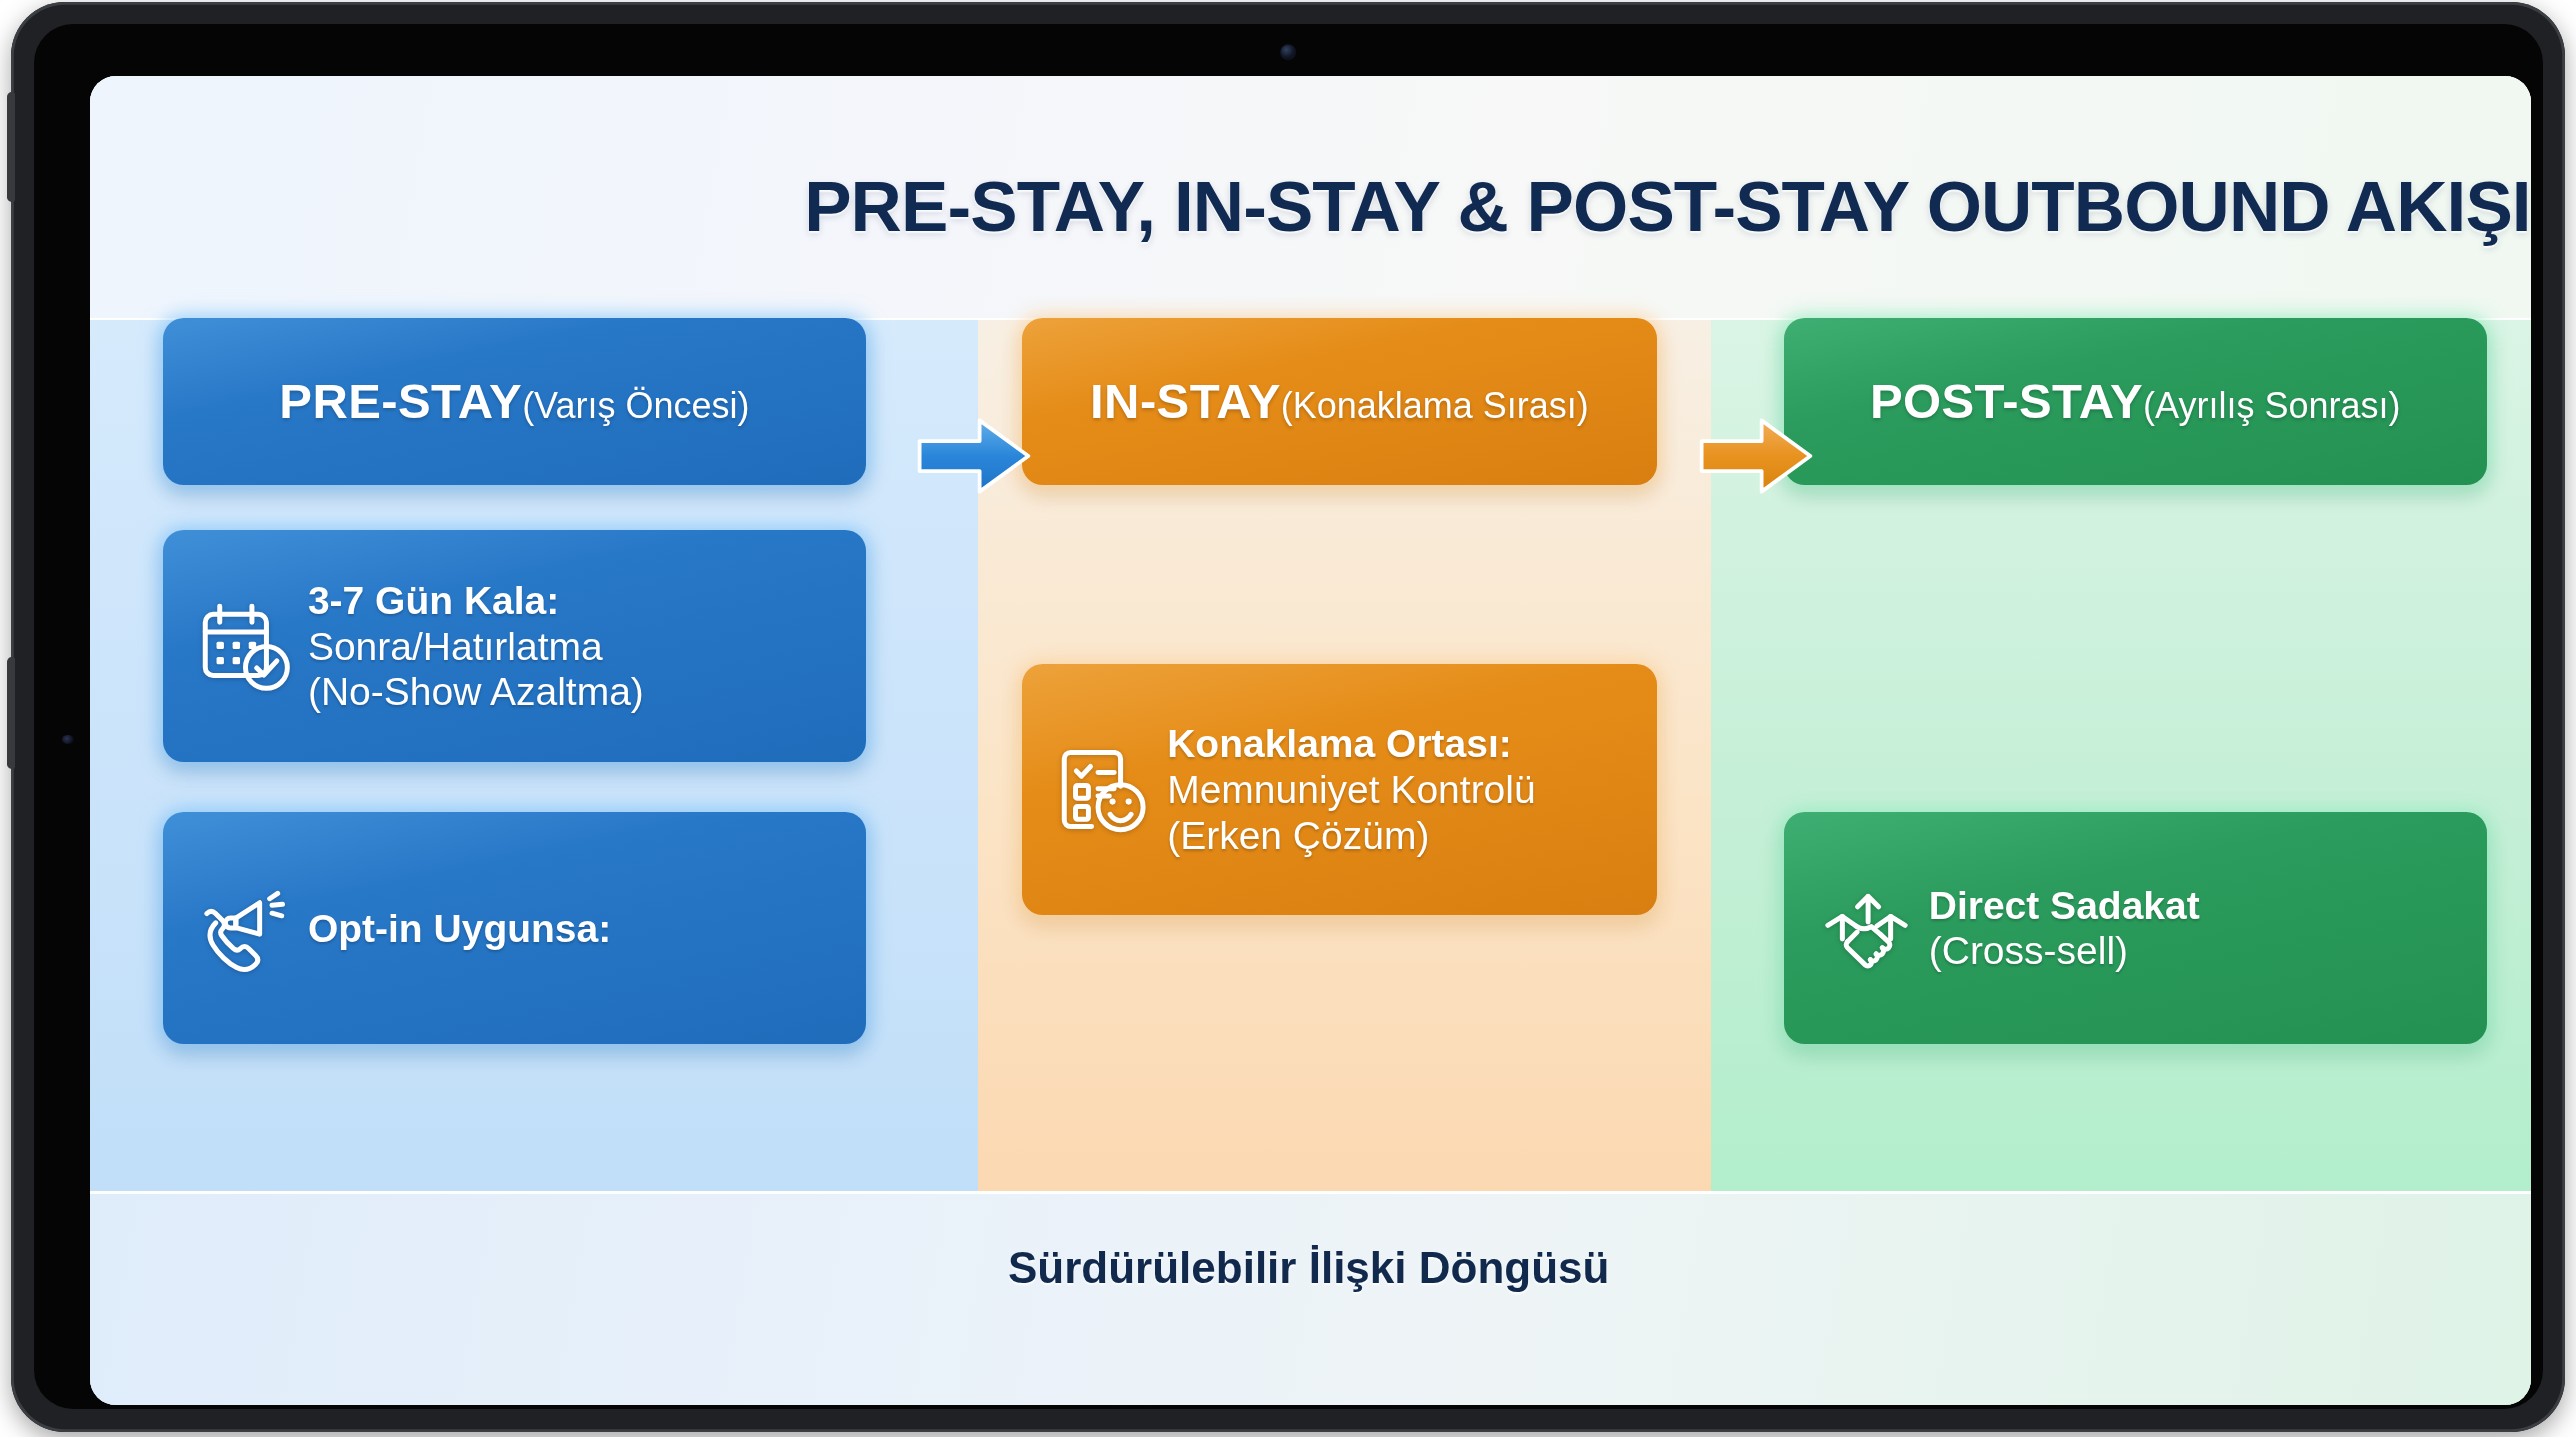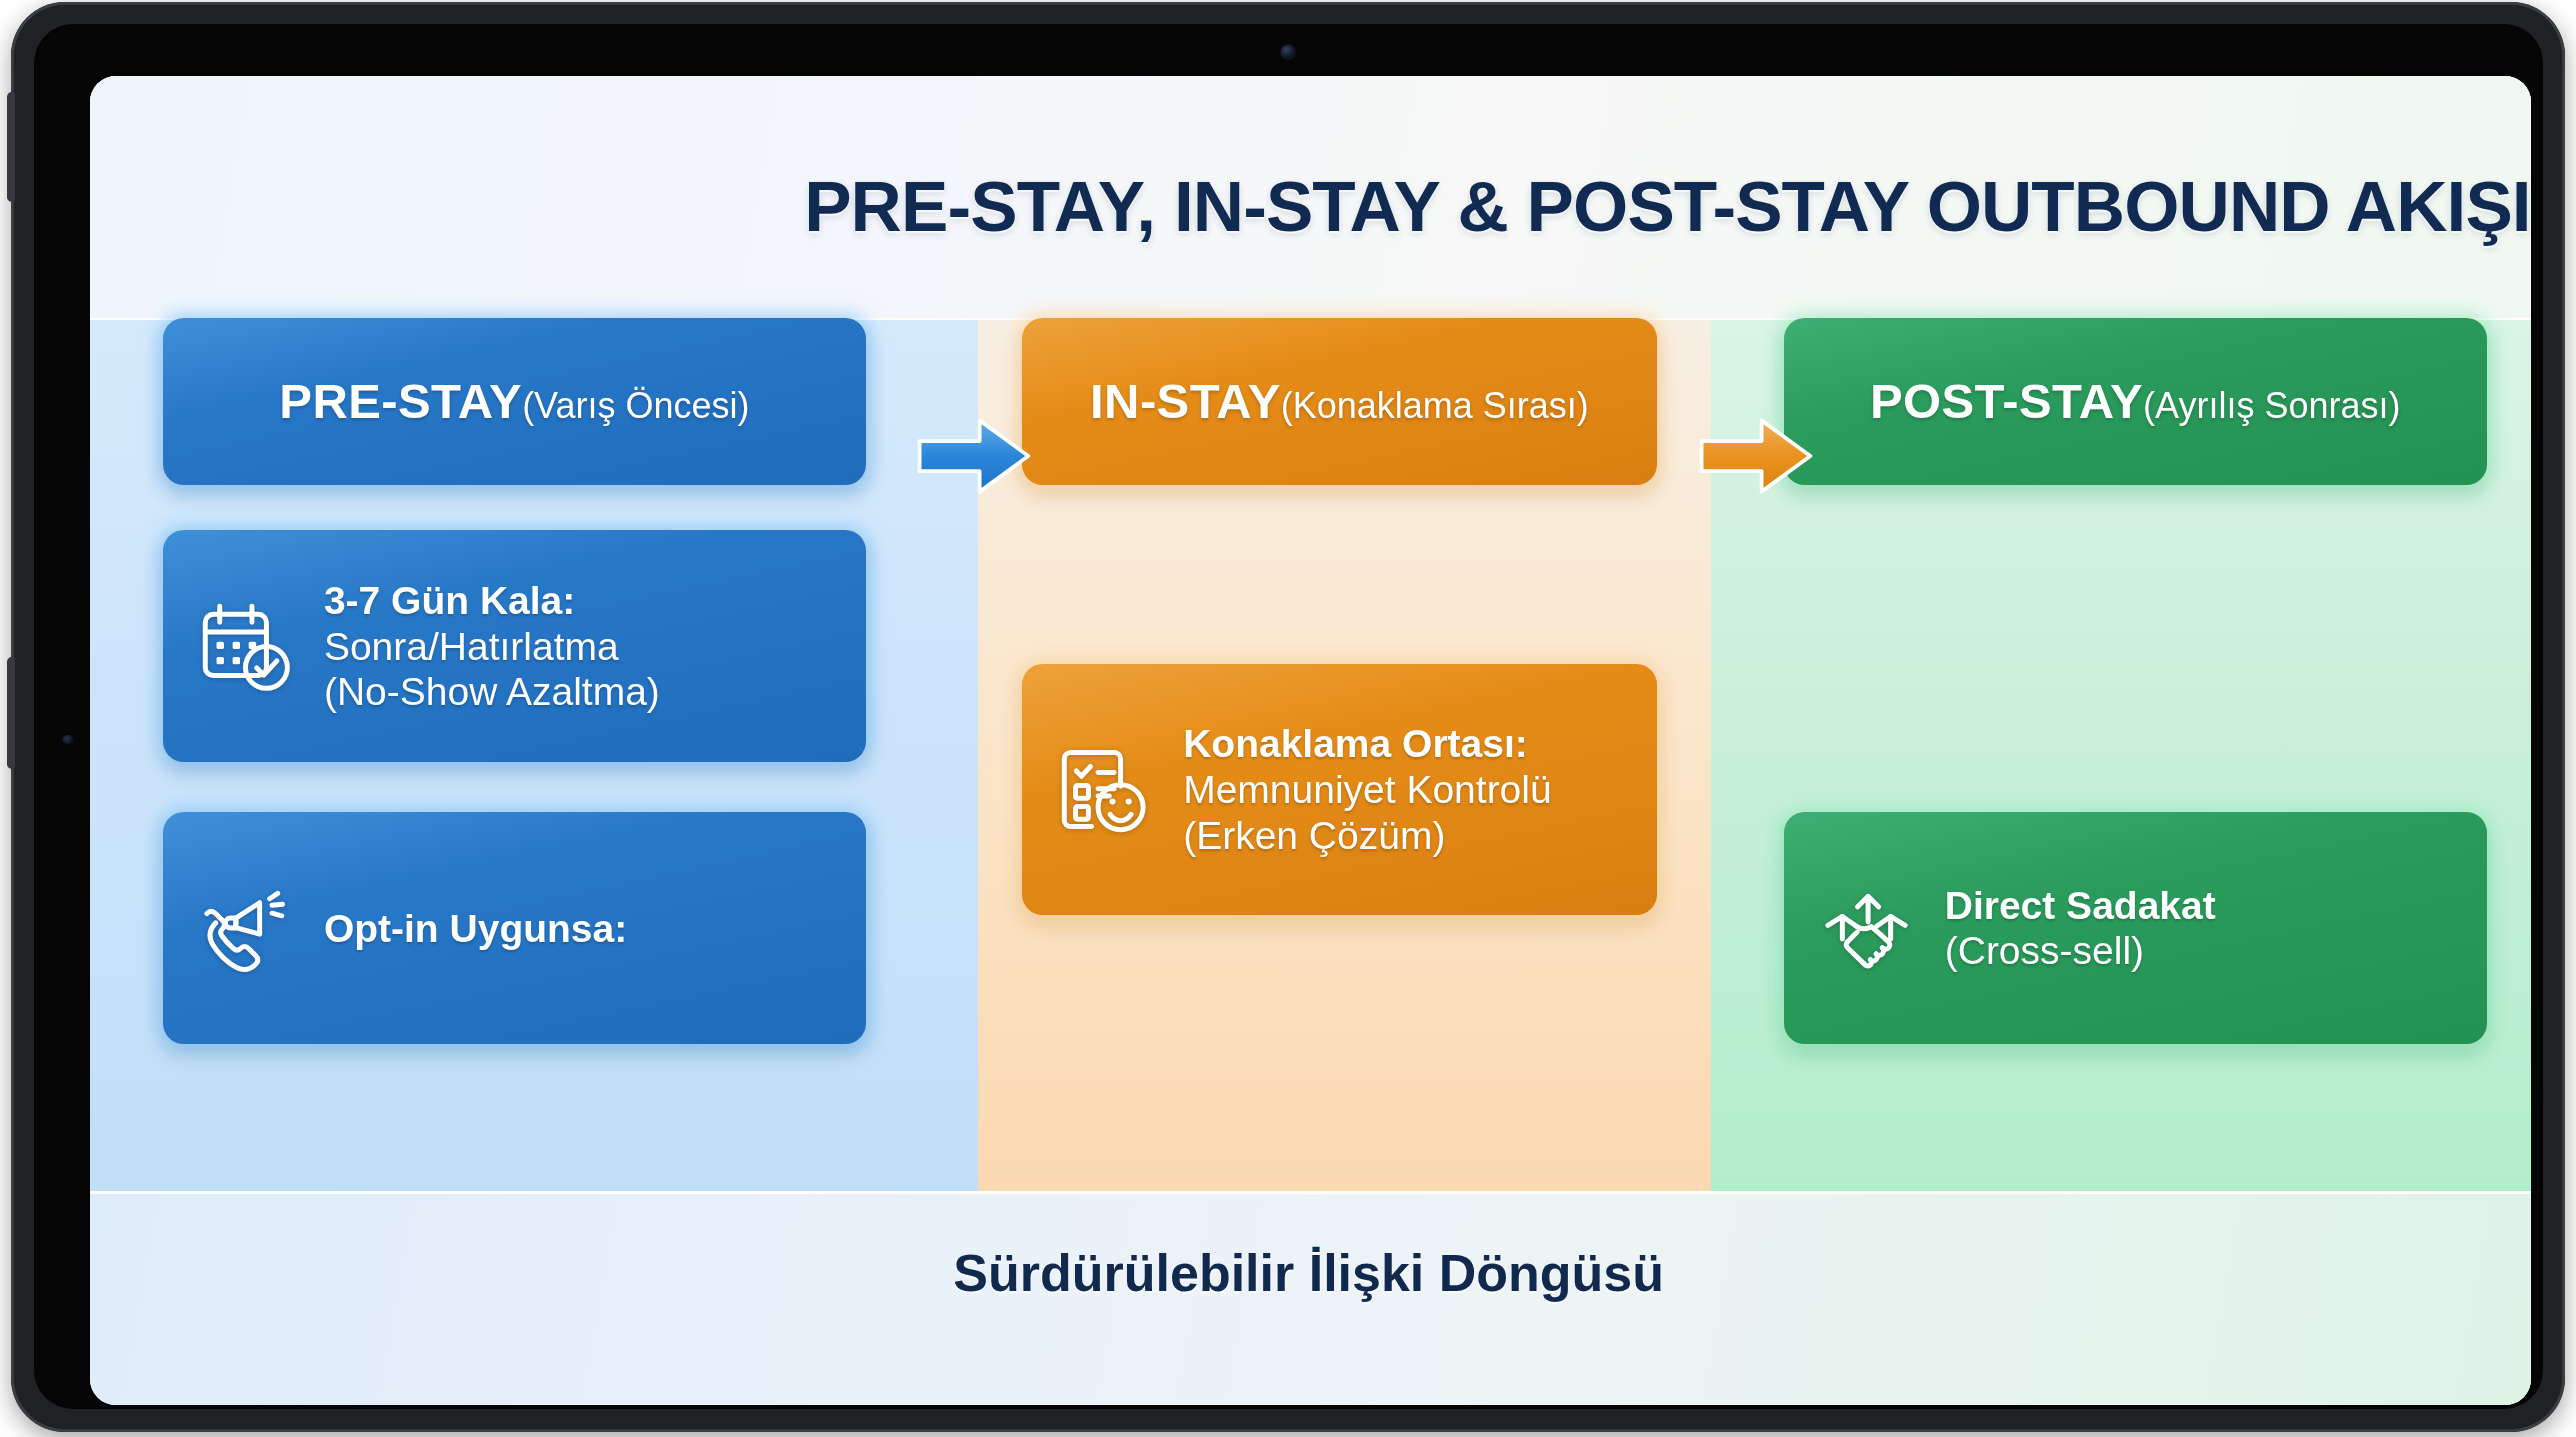--- a/index.html
+++ b/index.html
@@ -139,21 +139,21 @@
     height: 211px;
     background: linear-gradient(100deg, #dfecfa 0%, #e9f1fa 32%, #eef4f6 58%, #dff3e7 100%);
     border-top: 3.7px solid rgba(255,255,255,0.95);
   }
   .footer-text {
     position: absolute;
     left: 0;
     right: 3px;
     top: 49px;
     text-align: center;
-    font-size: 52px;
+    font-size: 44px;
     font-weight: 700;
     color: #12294e;
     text-shadow: 0 1.9px 1.9px rgba(255,255,255,0.85);
     white-space: nowrap;
   }
 
   
   .columns {
     position: absolute;
     left: 0;
@@ -215,21 +215,21 @@
   }
 
   
   .card.header-card { height: 167px; }
   .card.header-card .card-title { font-size: 49px; }
   .card.header-card .card-sub { font-size: 36px; }
 
   
   .card.detail {
     padding: 24px 28px;
-    gap: 24px;
+    gap: 8px;
   }
   .detail-icon {
     flex: 0 0 auto;
     width: 109px;
     height: 109px;
     display: flex;
     align-items: center;
     justify-content: center;
   }
   .detail-icon svg {

